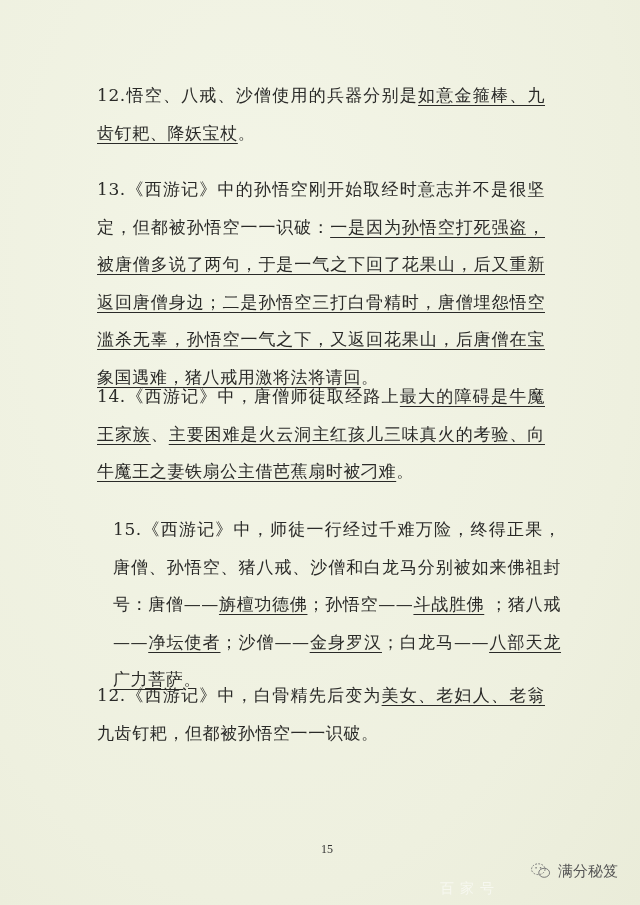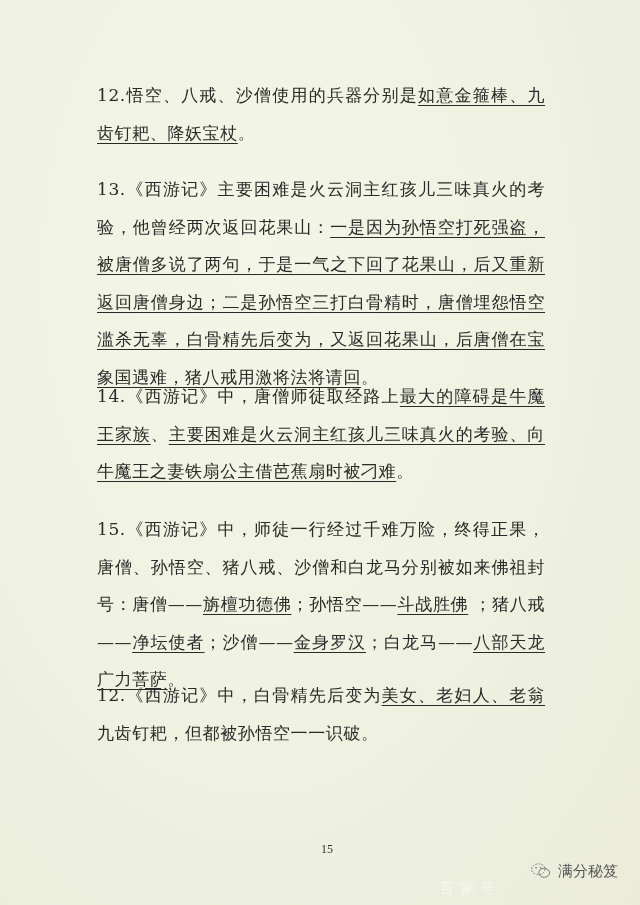--- a/index.html
+++ b/index.html
@@ -38,28 +38,28 @@
 </head>
 <body>
 
 <div class="page">
 
   <div class="item" style="top:77px;">
     <span>12.</span><span>悟空、八戒、沙僧使用的兵器分别是</span><span class="u">如意金箍棒、九齿钉耙、降妖宝杖</span><span>。</span>
   </div>
 
   <div class="item" style="top:171px;">
-    <span>13.</span><span>《西游记》主要困难是火云洞主红孩儿三味真火的考验，他曾经两次返回花果山：</span><span class="u">一是因为孙悟空打死强盗，被唐僧多说了两句，于是一气之下回了花果山，后又重新返回唐僧身边；二是孙悟空三打白骨精时，唐僧埋怨悟空滥杀无辜，白骨精先后变为，又返回花果山，后唐僧在宝象国遇难，猪八戒用激将法将请回</span><span>。</span>
+    <span>13.</span><span>《西游记》中的孙悟空刚开始取经时意志并不是很坚定，但都被孙悟空一一识破：</span><span class="u">一是因为孙悟空打死强盗，被唐僧多说了两句，于是一气之下回了花果山，后又重新返回唐僧身边；二是孙悟空三打白骨精时，唐僧埋怨悟空滥杀无辜，孙悟空一气之下，又返回花果山，后唐僧在宝象国遇难，猪八戒用激将法将请回</span><span>。</span>
   </div>
 
   <div class="item" style="top:378px;">
     <span>14.</span><span>《西游记》中，唐僧师徒取经路上</span><span class="u">最大的障碍是牛魔王家族</span><span>、</span><span class="u">主要困难是火云洞主红孩儿三味真火的考验、向牛魔王之妻铁扇公主借芭蕉扇时被刁难</span><span>。</span>
   </div>
 
-  <div class="item" style="top:511px;">
+  <div class="item" style="top:511px;margin-left:16px;">
     <span>15.</span><span>《西游记》中，师徒一行经过千难万险，终得正果，唐僧、孙悟空、猪八戒、沙僧和白龙马分别被如来佛祖封号：唐僧——</span><span class="u">旃檀功德佛</span><span>；孙悟空——</span><span class="u">斗战胜佛</span><span> ；猪八戒——</span><span class="u">净坛使者</span><span>；沙僧——</span><span class="u">金身罗汉</span><span>；白龙马——</span><span class="u">八部天龙广力菩萨</span><span>。</span>
   </div>
 
   <div class="item" style="top:677px;">
     <span>12.</span><span>《西游记》中，白骨精先后变为</span><span class="u">美女、老妇人、老翁</span><span>九齿钉耙，但都被孙悟空一一识破。</span>
   </div>
 
   <div class="page-num">15</div>
 
   <div class="wm-faint">百家号</div>

